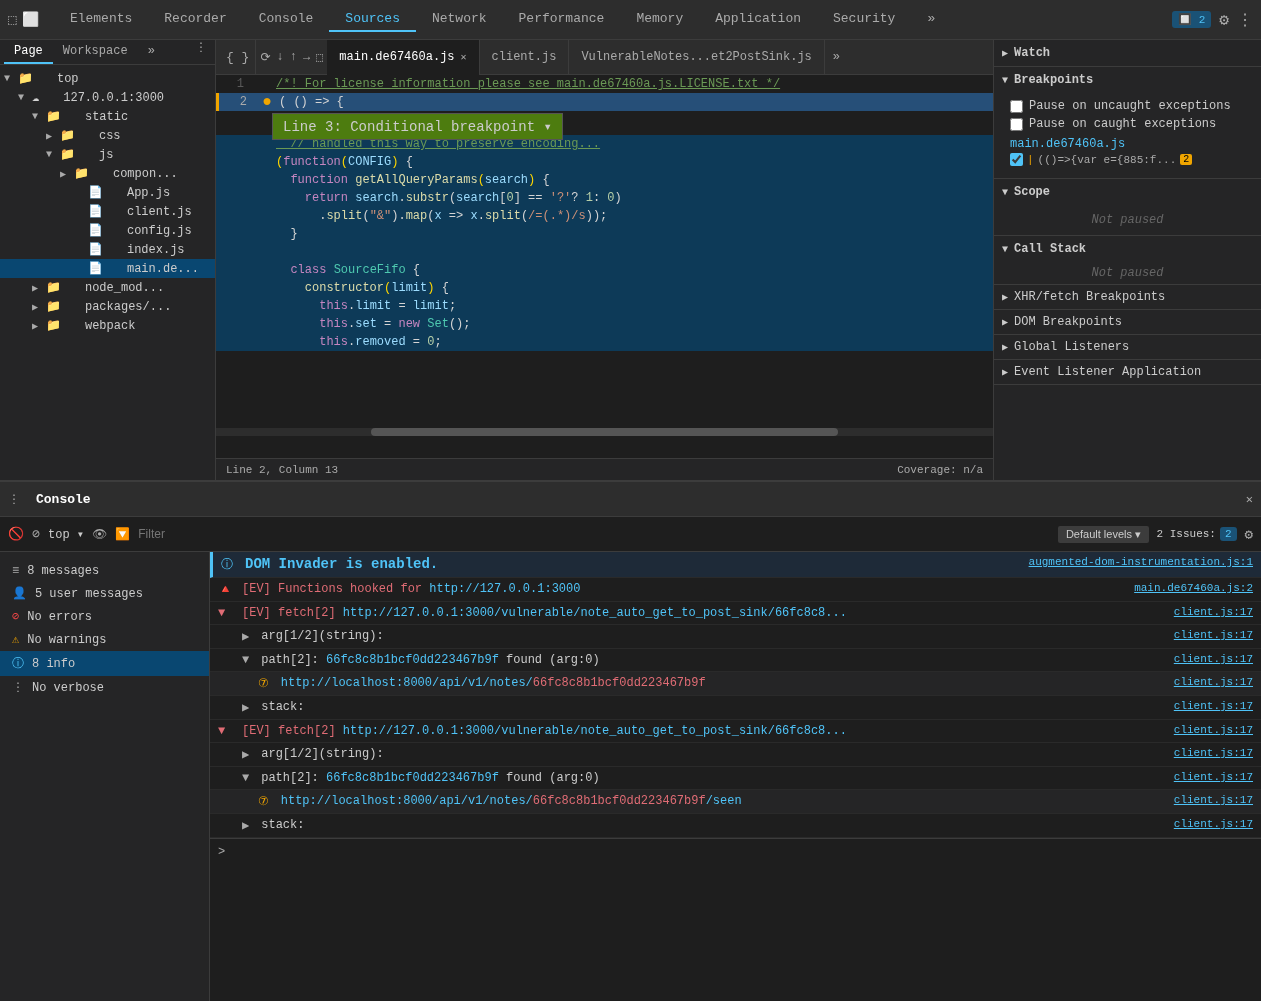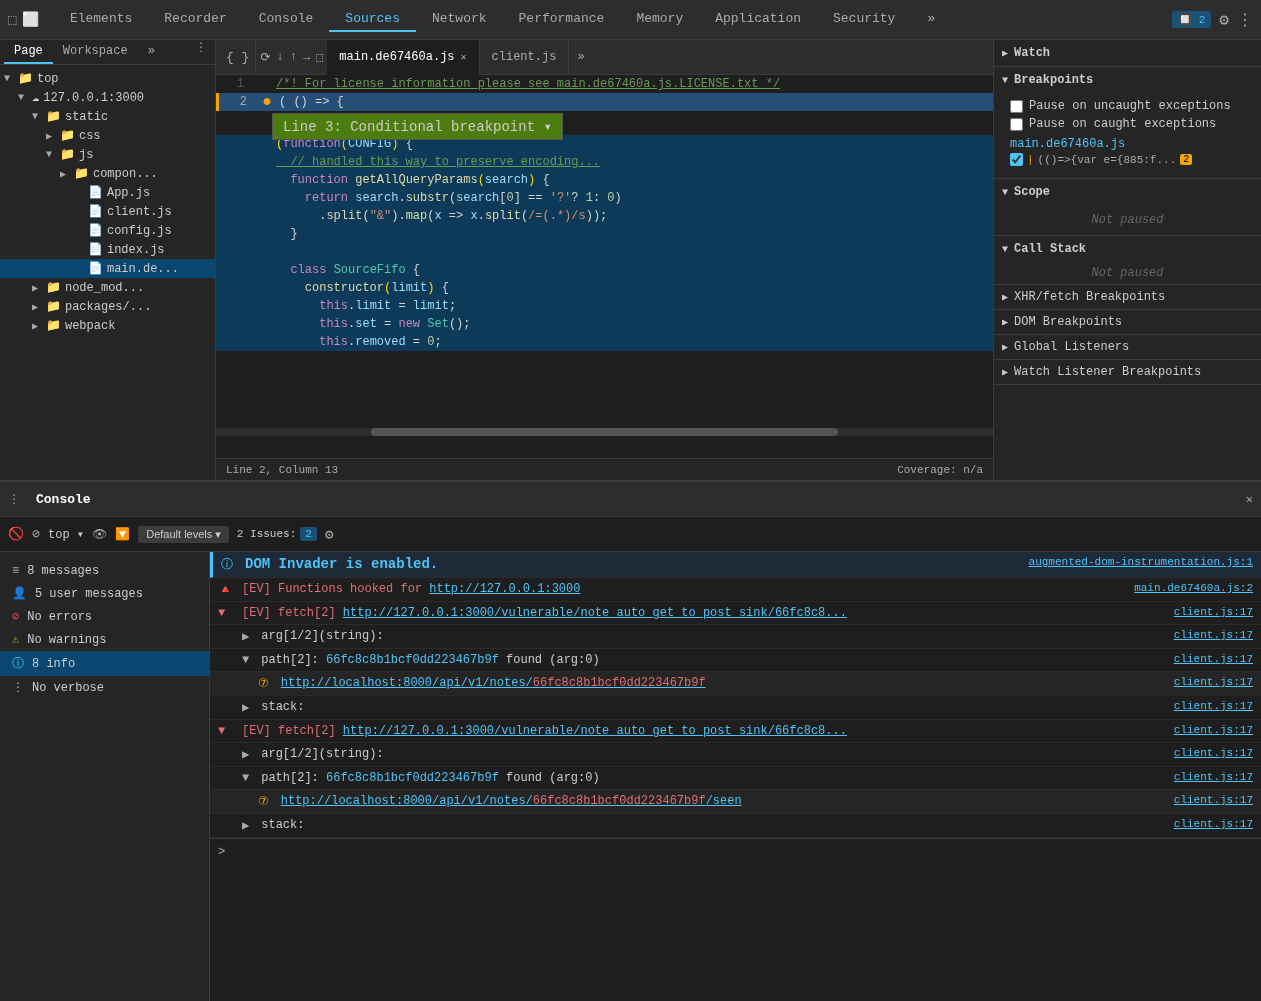--- a/index.html
+++ b/index.html
@@ -49,21 +49,21 @@
     .tree-item {
       display: flex;
       align-items: center;
       padding: 2px 4px;
       cursor: pointer;
       white-space: nowrap;
     }
     .tree-item .indent { display: inline-block; }
     .tree-item .arrow { width: 14px; display: inline-block; font-size: 10px; color: #aaa; }
     .tree-item .icon { margin-right: 4px; }
-    .tree-item .label { color: #ccc; font-size: 12px; }
+    .tree-item .label { color: #ccc; font-size: 12px; margin-left: 20px; }
     .tree-item.selected { background: #094771; }
 
     
     .center-area {
       flex: 1;
       display: flex;
       flex-direction: column;
       background: #1e1e1e;
       overflow: hidden;
     }
@@ -280,21 +280,21 @@
       border-bottom: 1px solid #2a2a2a;
       padding: 4px 8px;
       display: flex;
       align-items: flex-start;
       gap: 8px;
     }
     .console-entry .entry-icon { flex-shrink: 0; width: 16px; }
     .console-entry .entry-content { flex: 1; color: #ccc; font-size: 12px; }
     .console-entry .entry-source { color: #4fc3f7; font-size: 11px; text-decoration: underline; cursor: pointer; flex-shrink: 0; }
     .ev-tag { color: #e06c75; }
-    .url-link { color: #4fc3f7; text-decoration: underline; cursor: pointer; }
+    .url-link { color: #4fc3f7; cursor: pointer; }
     .expand-arrow { color: #aaa; cursor: pointer; margin-right: 4px; }
     .path-highlight { color: #4fc3f7; }
     .input-line {
       display: flex;
       align-items: center;
       padding: 6px 8px;
       border-top: 1px solid #3c3c3c;
     }
     .input-prompt { color: #aaa; margin-right: 6px; }
     .console-input {
@@ -475,20 +475,23 @@
         <span style="color:#aaa;cursor:pointer;">⬚</span>
       </div>
       <div style="display:flex;flex:1;height:100;align-items:center;">
         <div class="file-tab active">
           <span>main.de67460a.js</span>
           <span class="close-btn">✕</span>
         </div>
         <div class="file-tab">
           <span>client.js</span>
         </div>
+        <div class="file-tab">
+          <span>VulnerableNotes...et2PostSink.js</span>
+        </div>
         <div class="file-tab-more">»</div>
       </div>
     </div>
 
     <div class="code-container" style="position:relative;">
 
       <div class="code-line">
         <span class="line-num">1</span>
         <span class="line-marker"></span>
         <span class="line-content c-comment">/*! For license information please see main.de67460a.js.LICENSE.txt */</span>
@@ -501,26 +504,26 @@
       </div>
 
       <div class="bp-tooltip">
         <span>Line 3:   Conditional breakpoint ▾</span>
       </div>
 
       <div style="background:#0d3a58;margin-top:24px;">
         <div class="code-line">
           <span class="line-num"></span>
           <span class="line-marker"></span>
+          <span class="line-content c-comment">  // handled this way to preserve encoding...</span>
+        </div>
+        <div class="code-line">
+          <span class="line-num"></span>
+          <span class="line-marker"></span>
           <span class="line-content"><span class="c-paren">(</span><span class="c-keyword">function</span><span class="c-paren">(</span><span class="c-var">CONFIG</span><span class="c-paren">)</span> {</span>
-        </div>
-        <div class="code-line">
-          <span class="line-num"></span>
-          <span class="line-marker"></span>
-          <span class="line-content c-comment">  // handled this way to preserve encoding...</span>
         </div>
         <div class="code-line">
           <span class="line-num"></span>
           <span class="line-marker"></span>
           <span class="line-content">  <span class="c-keyword">function</span> <span class="c-fn">getAllQueryParams</span><span class="c-paren">(</span><span class="c-var">search</span><span class="c-paren">)</span> {</span>
         </div>
         <div class="code-line">
           <span class="line-num"></span>
           <span class="line-marker"></span>
           <span class="line-content">    <span class="c-keyword">return</span> <span class="c-var">search</span>.<span class="c-fn">substr</span>(<span class="c-var">search</span>[<span class="c-number">0</span>] == <span class="c-string">'?'</span>? <span class="c-number">1</span>: <span class="c-number">0</span>)</span>
@@ -646,40 +649,41 @@
     <div class="collapsible-section">
       <div class="collapsible-header">
         <span class="arrow">▶</span>
         <span>Global Listeners</span>
       </div>
     </div>
 
     <div class="collapsible-section">
       <div class="collapsible-header">
         <span class="arrow">▶</span>
-        <span>Watch Listener Breakpoints</span>
+        <span>Event Listener Application</span>
       </div>
     </div>
   </div>
 </div>
 
 <div class="bottom-area">
 
   <div class="console-toolbar">
     <span style="color:#aaa;cursor:pointer;">⋮</span>
     <span class="console-title">Console</span>
     <span class="console-close">✕</span>
   </div>
 
   <div class="console-filter-bar">
     <span style="color:#aaa;cursor:pointer;font-size:13px;">🚫</span>
     <span style="color:#aaa;cursor:pointer;font-size:13px;">⊘</span>
     <span style="color:#ccc;cursor:pointer;font-size:12px;">top ▾</span>
     <span style="color:#aaa;cursor:pointer;font-size:12px;">👁</span>
     <span style="color:#aaa;font-size:12px;">🔽</span>
+    <input class="filter-input" placeholder="Filter" style="">
     <button class="default-levels-btn">Default levels ▾</button>
     <div class="issues-badge">
       <span>2 Issues:</span>
       <span style="background:#1a5276;color:#4fc3f7;padding:1px 5px;border-radius:3px;">2</span>
     </div>
     <span style="color:#aaa;cursor:pointer;font-size:14px;">⚙</span>
   </div>
 
   <div class="console-content">
 

